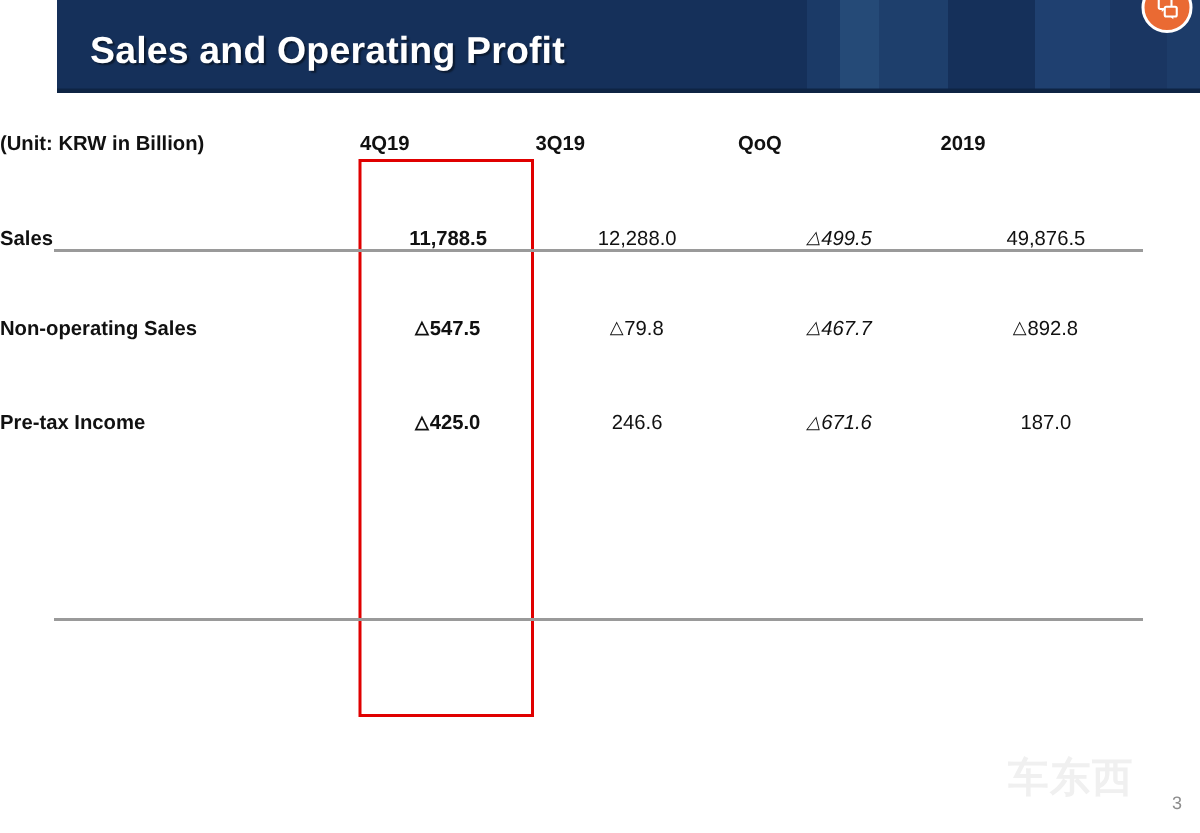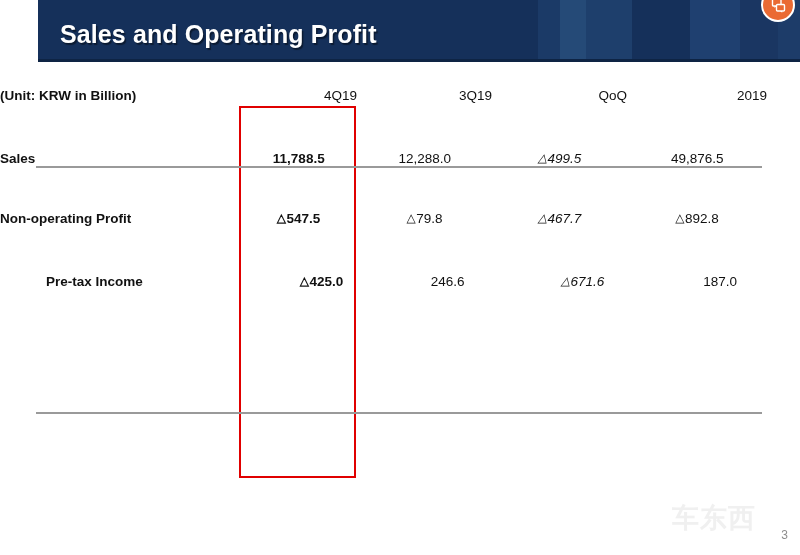--- a/index.html
+++ b/index.html
@@ -106,32 +106,32 @@
     color: #111111;
   }
   col.c-label { width: 240px; }
   col.c-q4    { width: 117px; }
   col.c-q3    { width: 135px; }
   col.c-qoq   { width: 135px; }
   col.c-year  { width: 140px; }
 
   tr.head-row td { height: 66px; }
   tr.data-row td { height: 60px; }
-  tr.last-row td { height: 66px; padding-left: 46px; }
+  tr.last-row td { height: 66px; }
 
   .unit-cell {
     padding-left: 72px;
     font-size: 11px;
     font-weight: bold;
     color: #111111;
   }
   .head-cell {
-    text-align: right;
+    text-align: left;
     font-size: 14.5px;
-    font-weight: normal;
+    font-weight: bold;
     color: #111111;
   }
   .row-label {
     padding-left: 72px;
     font-size: 13.5px;
     font-weight: bold;
     color: #111111;
     white-space: nowrap;
     margin-left: 44px;
   }
@@ -231,21 +231,21 @@
         <td class="row-label">Sales</td>
         <td class="val val-q4"><i class="tri"></i><span>11,788.5</span></td>
         <td class="val"><i class="tri"></i><span>12,288.0</span></td>
         <td class="val val-qoq"><i class="tri">△</i><span>499.5</span></td>
         <td class="val"><i class="tri"></i><span>49,876.5</span></td>
       </tr>
 
 
 
       <tr class="data-row">
-        <td class="row-label">Non-operating Profit</td>
+        <td class="row-label">Non-operating Sales</td>
         <td class="val val-q4"><i class="tri">△</i><span>547.5</span></td>
         <td class="val"><i class="tri">△</i><span>79.8</span></td>
         <td class="val val-qoq"><i class="tri">△</i><span>467.7</span></td>
         <td class="val"><i class="tri">△</i><span>892.8</span></td>
       </tr>
 
       <tr class="last-row">
         <td class="row-label">Pre-tax Income</td>
         <td class="val val-q4"><i class="tri">△</i><span>425.0</span></td>
         <td class="val"><i class="tri"></i><span>246.6</span></td>

